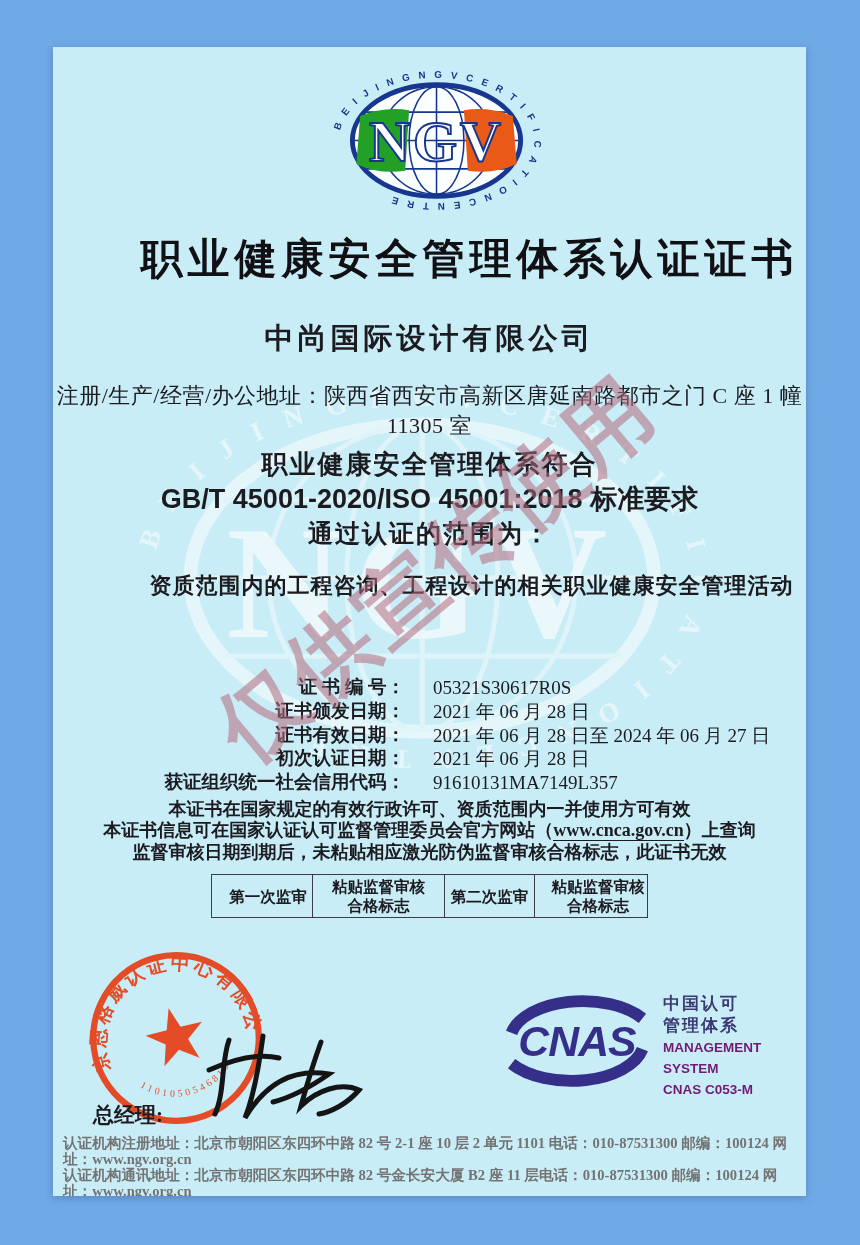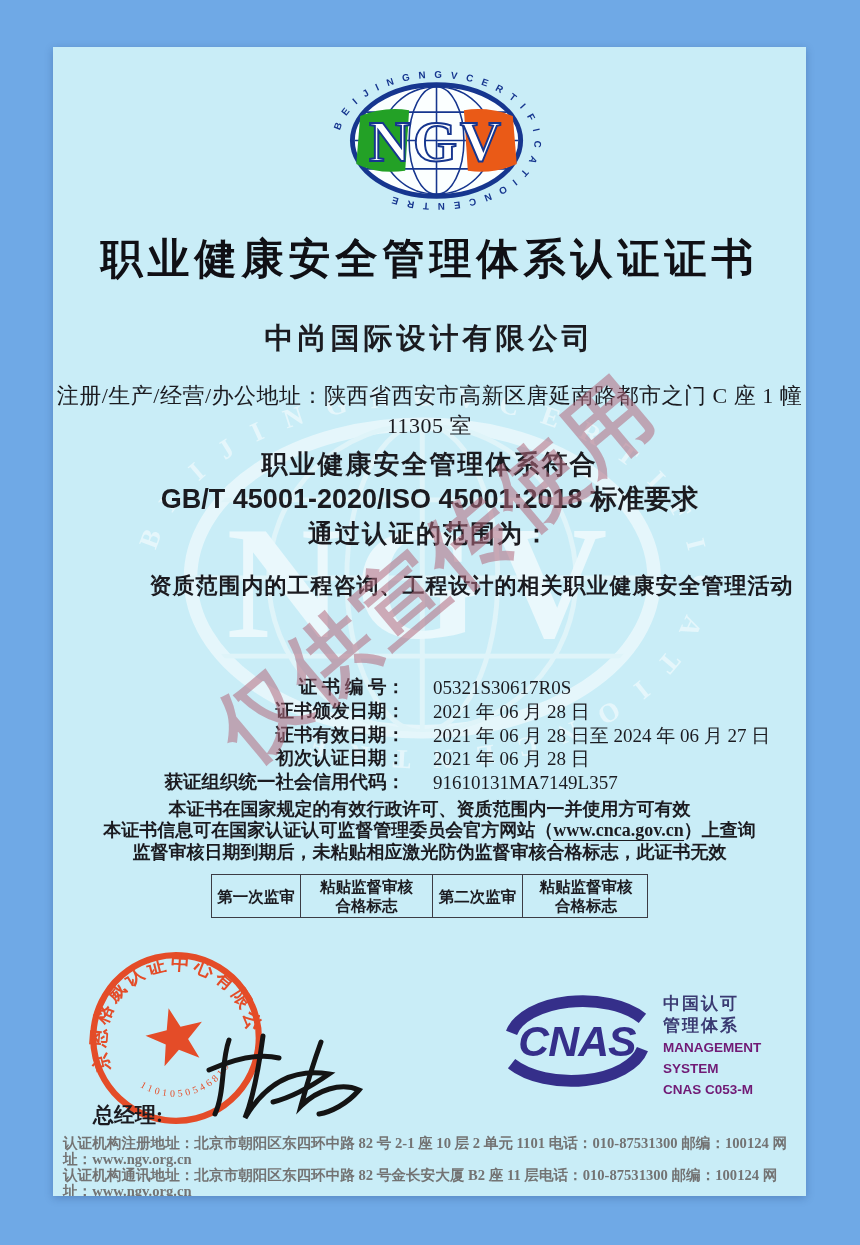--- a/index.html
+++ b/index.html
@@ -14,21 +14,21 @@
     background:#c9edf7;box-shadow:0 2px 8px rgba(20,40,90,.25);
     overflow:hidden;
   }
   .abs{position:absolute;}
   .center{left:0;width:100%;text-align:center;}
 
   
   .ngv-logo{left:272px;top:20px;width:225px;height:147px;}
 
   
-  .cert-title{top:184px;font-size:42px;font-weight:700;letter-spacing:5px;color:#101015;}
+  .cert-title{top:184px;font-size:42px;font-weight:700;letter-spacing:5px;color:#101015;margin-left:40px;}
   .company-name{top:272px;font-size:29px;font-weight:700;letter-spacing:4px;}
   .address-line{top:334px;font-size:22px;font-weight:400;letter-spacing:.5px;}
 
   .comp-line1{top:400px;font-size:26px;font-weight:700;letter-spacing:2px;}
   .comp-line2{top:434px;font-size:27px;font-weight:700;font-family:Liberation Sans, sans-serif;letter-spacing:0;}
   .scope-intro{top:470px;font-size:25px;font-weight:700;letter-spacing:2px;}
   .scope-line{top:524px;font-size:22px;font-weight:700;letter-spacing:1px;margin-left:42px;}
 
   
   .fields{left:12px;top:629px;width:100%;}
@@ -37,21 +37,21 @@
   .field-value{position:absolute;left:368px;font-family:"Liberation Serif",serif;}
 
   
   .notes{top:752px;font-size:18px;font-weight:700;line-height:21.4px;}
   .notes .lnk{border-bottom:1.5px solid #1b1b20;}
 
   
   .audit-table{
     left:158px;top:827px;width:437px;height:44px;display:grid;
     grid-template-columns:88px 132px 90px 127px;
-    border:1.4px solid #3c3c44;box-sizing:border-box;
+    border:1.4px solid #3c3c44;box-sizing:border-box;padding-left:12px;
   }
   .audit-cell{
     display:flex;align-items:center;justify-content:center;text-align:center;
     font-size:15.5px;font-weight:700;line-height:19px;white-space:pre-line;
     border-left:1.4px solid #3c3c44;
   }
   .audit-cell:first-child{border-left:none;}
 
   
   .stamp{left:33px;top:901px;width:180px;height:180px;transform:rotate(-14deg);opacity:.92;}

